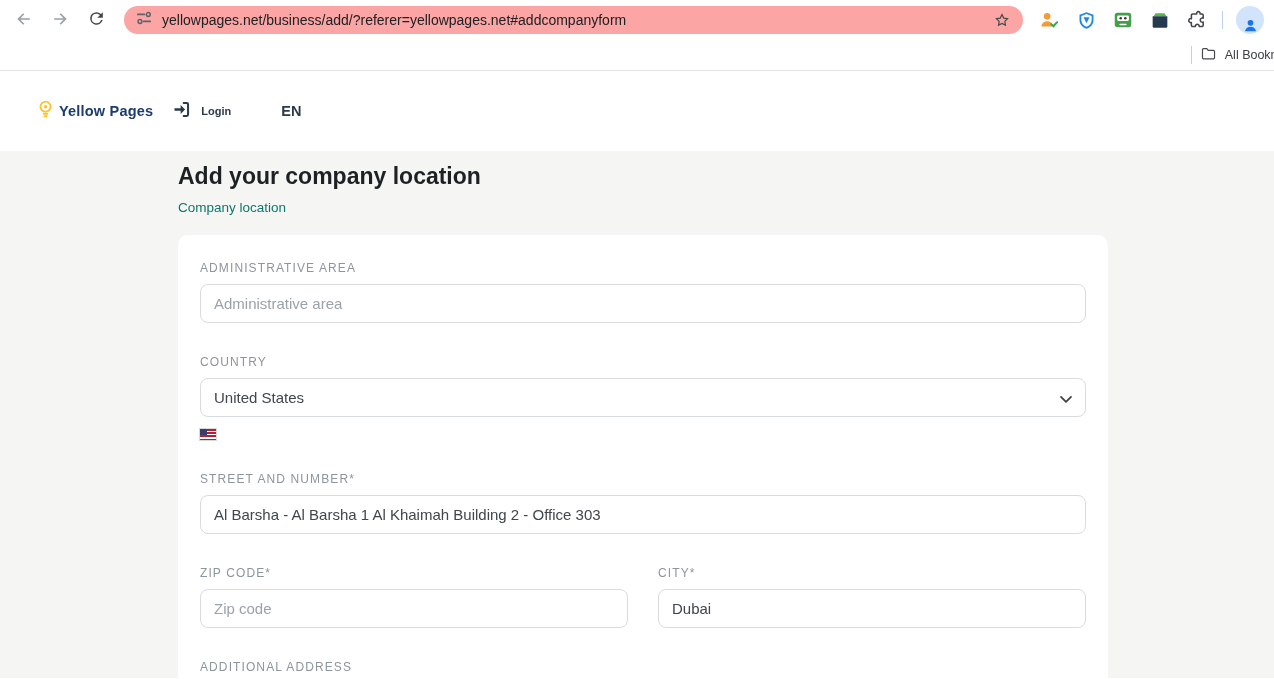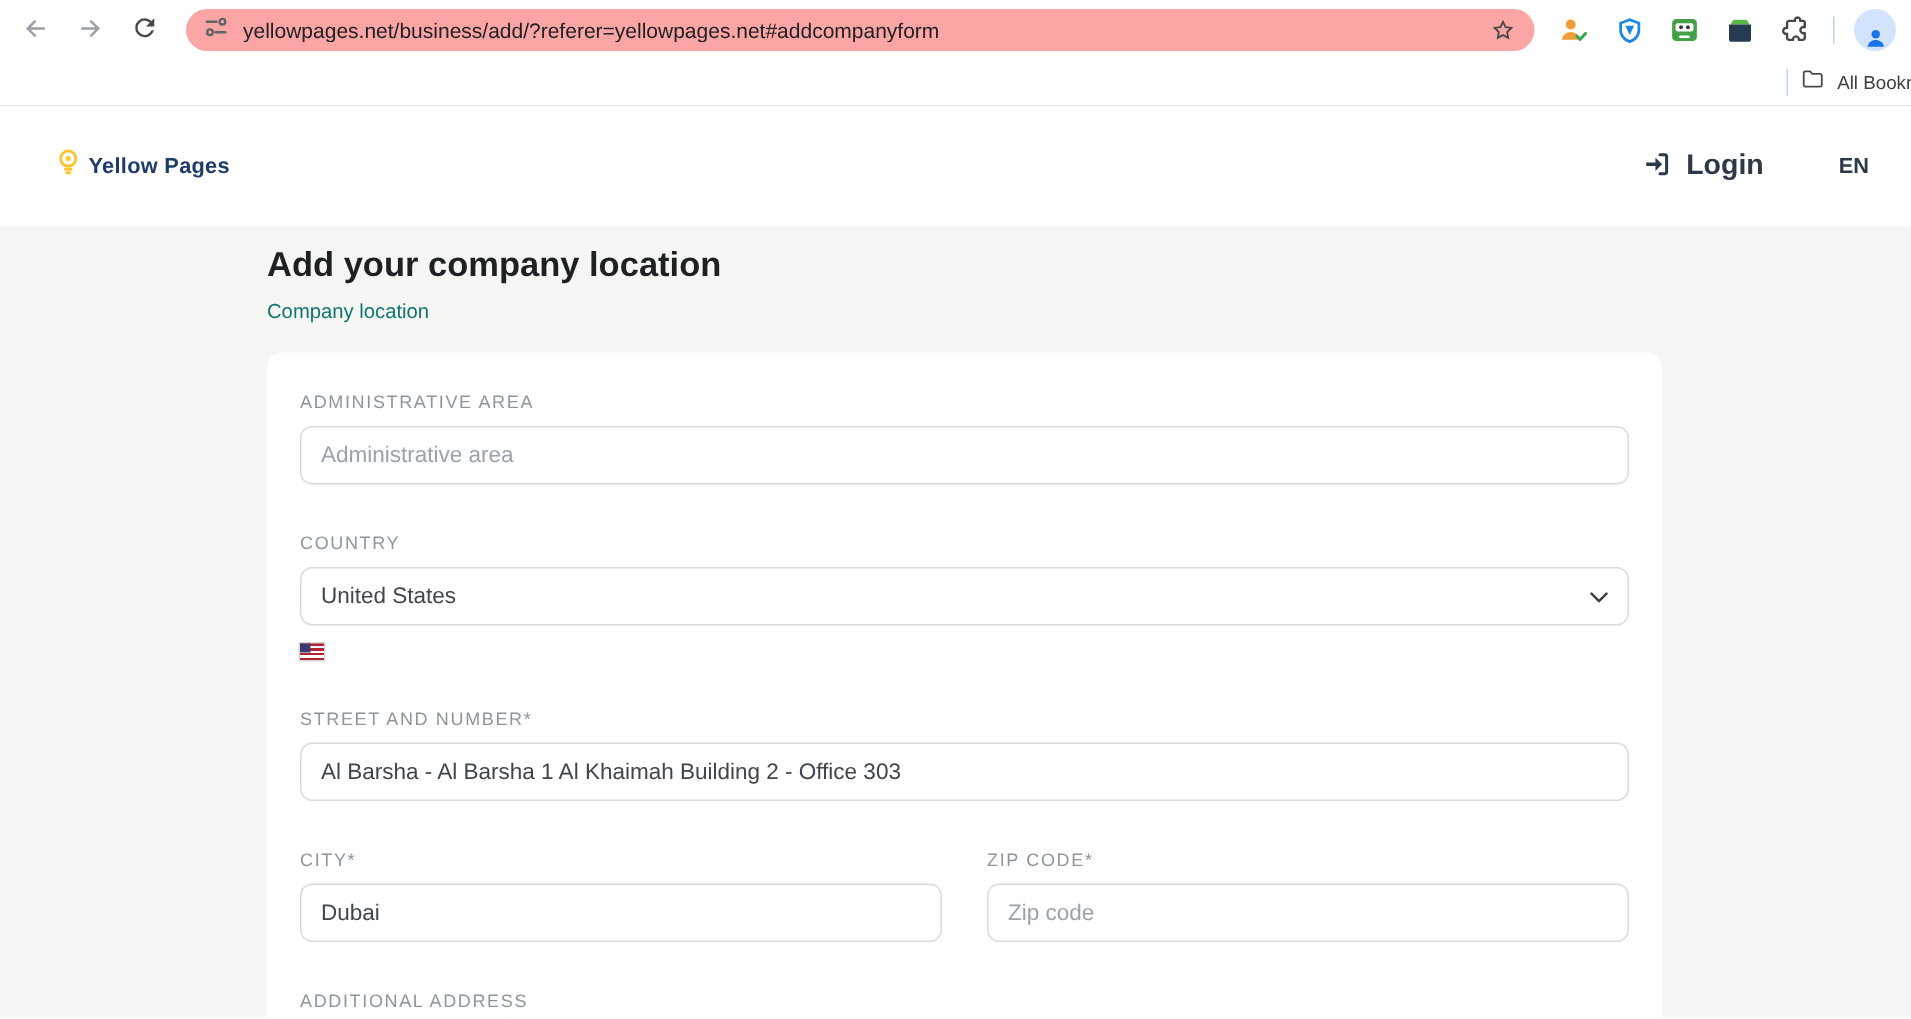--- a/index.html
+++ b/index.html
@@ -24,27 +24,27 @@
     display:flex; align-items:flex-end; justify-content:center; overflow:hidden; cursor:pointer; }
 
   
   .bookmarks-bar { height:31px; background:#fff; border-bottom:1px solid #e2e4e8;
     display:flex; align-items:center; justify-content:flex-end; overflow:hidden; }
   .bm-group { display:flex; align-items:center; gap:8px; padding-right:0; margin-right:-14px; }
   .bm-label { font-size:12.5px; color:#3c4043; white-space:nowrap; }
 
   
   .site-header { height:80px; background:#fff; display:flex; align-items:center;
-    justify-content:space-between; padding:0 28px 0 38px; }
+    justify-content:flex-start; padding:0 28px 0 38px;gap:18px; }
   .logo { display:flex; align-items:center; gap:6px; cursor:pointer; }
   .logo-text { font-size:14.5px; font-weight:700; color:#1d3b6d; letter-spacing:.2px; }
   .header-right { display:flex; align-items:center; }
   .login-btn { display:flex; align-items:center; gap:9px; background:none; border:none;
     cursor:pointer; font-family:inherit; }
-  .login-label { font-size:19px; font-weight:700; color:#2b3948; }
+  .login-label { font-size:11px; font-weight:700; color:#2b3948; }
   .lang-btn { background:none; border:none; font-family:inherit; font-size:14.5px; font-weight:700;
     color:#2b3948; margin-left:50px; cursor:pointer; }
 
   
   .page { background:#f5f5f4; height:527px; padding:10px 0 12px 178px; }
   .page-title { font-size:23px; font-weight:700; color:#1d2124; line-height:30px; }
   .page-subtitle { font-size:13.5px; color:#0f766e; margin-top:8px; line-height:18px; }
 
   .card { width:930px; background:#fff; border-radius:10px; margin-top:18px; padding:26px 22px 40px 22px; }
   .field-label { display:block; font-size:12px; color:#8d959d; letter-spacing:1.1px; margin-bottom:9px; }
@@ -201,27 +201,27 @@
         <div class="flag-us"></div>
       </div>
 
       <div class="group">
         <span class="field-label">STREET AND NUMBER*</span>
         <input class="text-input" type="text" value="Al Barsha - Al Barsha 1 Al Khaimah Building 2 - Office 303" style="">
       </div>
 
       <div class="group two-col">
         <div class="col">
+          <span class="field-label">ZIP CODE*</span>
+          <input class="text-input" type="text" placeholder="Zip code" style="">
+        </div>
+        <div class="col">
           <span class="field-label">CITY*</span>
           <input class="text-input" type="text" value="Dubai" style="">
         </div>
-        <div class="col">
-          <span class="field-label">ZIP CODE*</span>
-          <input class="text-input" type="text" placeholder="Zip code" style="">
-        </div>
       </div>
 
       <div class="group">
         <span class="field-label">ADDITIONAL ADDRESS</span>
       </div>
 
     </div>
   </div>
 
 </div>

